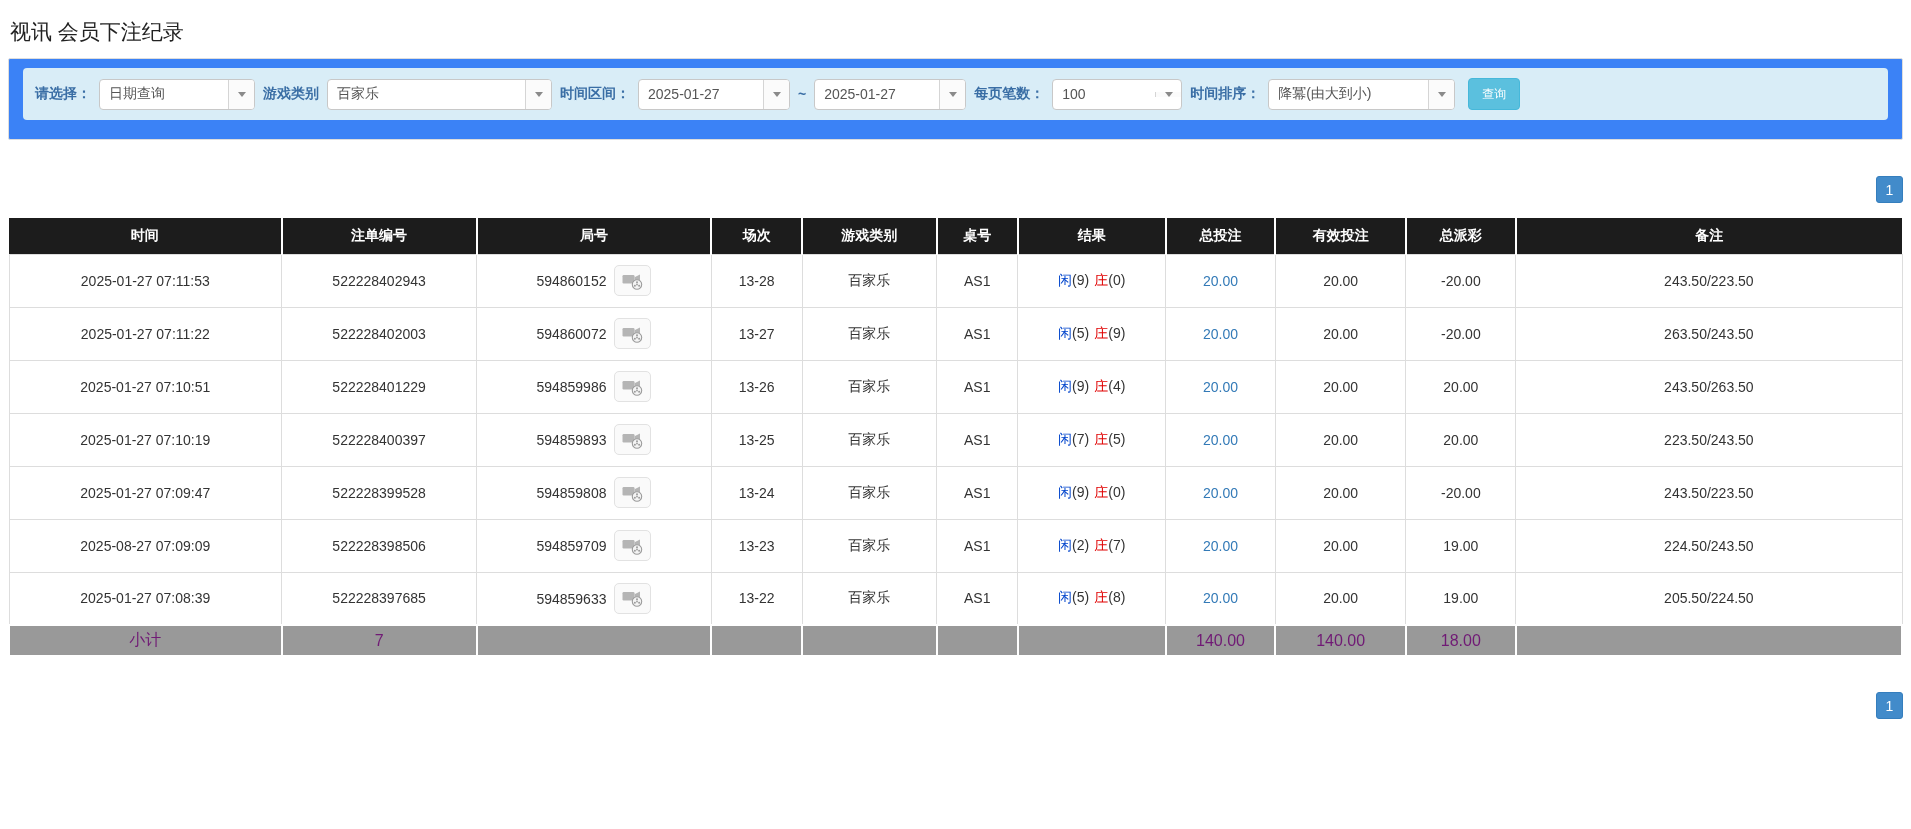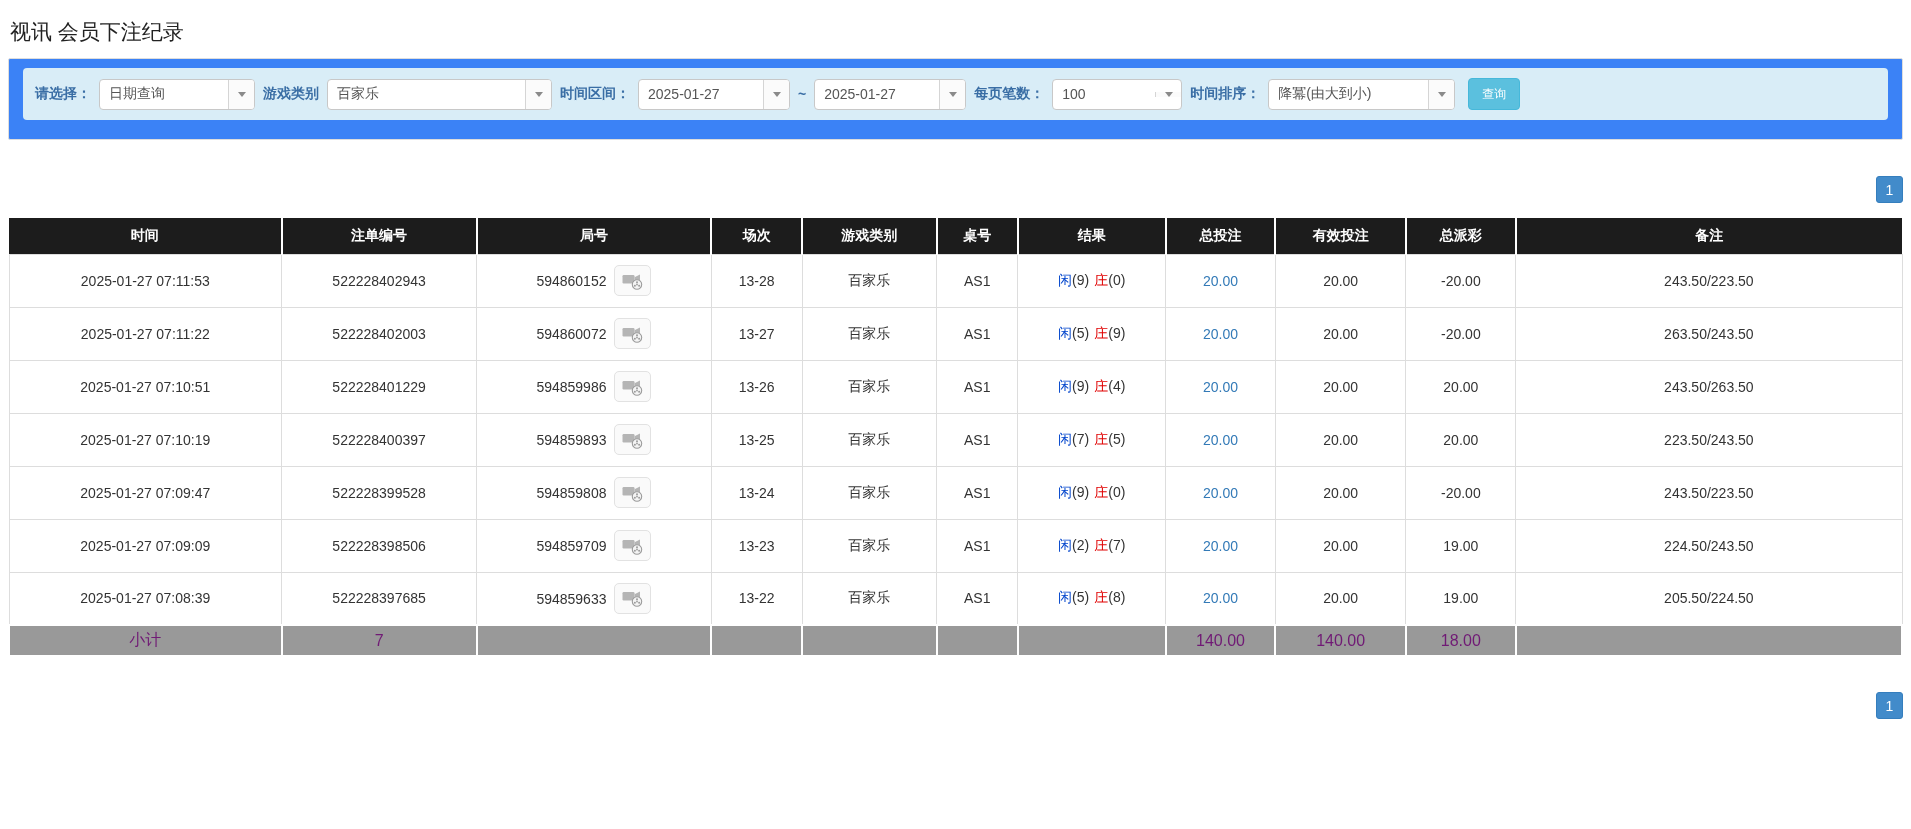--- a/index.html
+++ b/index.html
@@ -425,21 +425,21 @@
     <td>
       <span class="res-p">闲</span><span class="res-val">(9)</span><span class="res-gap"></span><span class="res-b">庄</span><span class="res-val">(0)</span>
     </td>
     <td><a class="bet-link">20.00</a></td>
     <td>20.00</td>
     <td class="neg">-20.00</td>
     <td>243.50/223.50</td>
   </tr>
 
   <tr>
-    <td>2025-01-27 07:09:09</td>
+    <td>2025-08-27 07:09:09</td>
     <td>522228398506</td>
     <td>
       <span class="round-id">594859709</span><button class="video-btn">
               <span style="display:inline-flex">
                 <svg width="21" height="18" viewBox="0 0 21 18" xmlns="http://www.w3.org/2000/svg">
                   <g fill="#b5b5b5">
                     <rect x="0.5" y="3" width="12" height="8.5" rx="1.2"></rect>
                     <polygon points="12.5,5.2 18,2.4 18,12.1 12.5,9.3"></polygon>
                   </g>
                   <circle cx="15" cy="12.5" r="4.7" fill="#f4f4f4" stroke="#9c9c9c" stroke-width="1.1"></circle>

